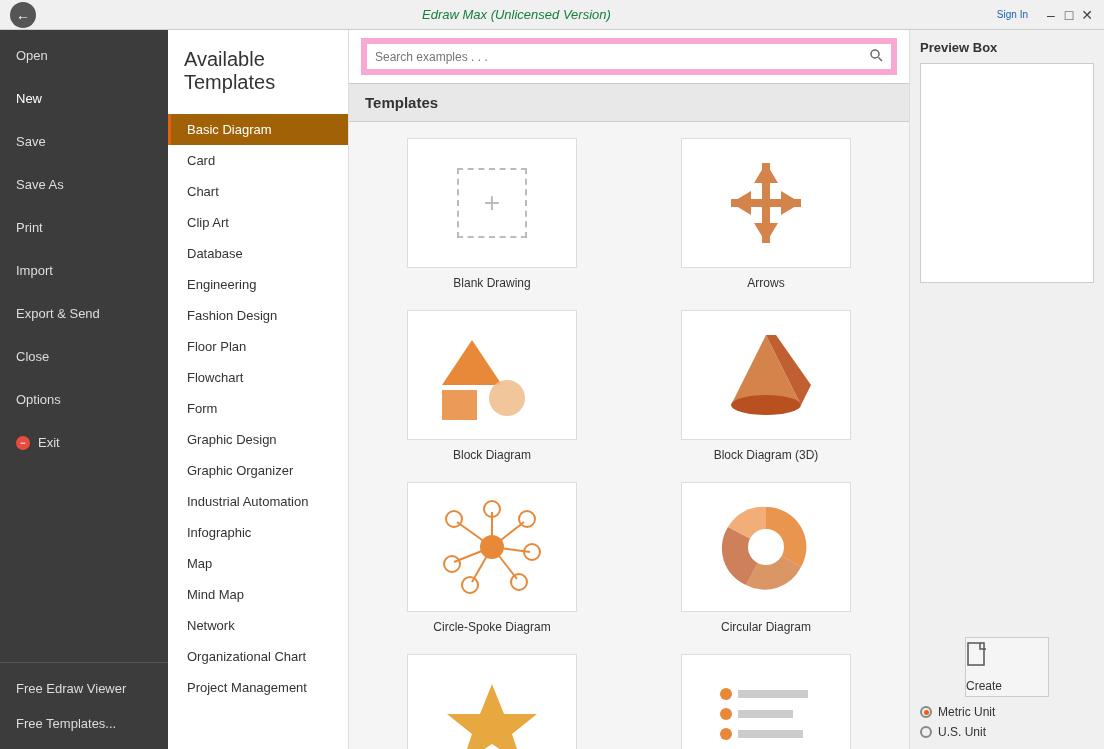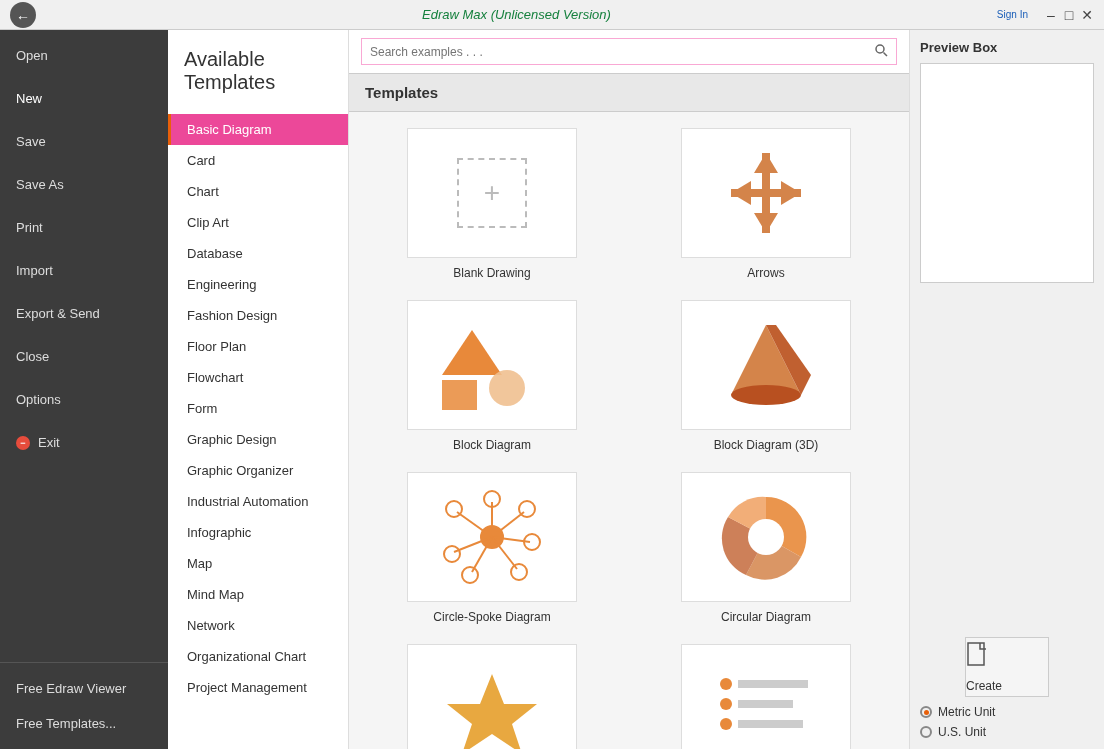--- a/index.html
+++ b/index.html
@@ -137,21 +137,21 @@
       flex: 1;
     }
     .category-item {
       padding: 8px 16px;
       cursor: pointer;
       font-size: 13px;
       color: #333;
       border-left: 3px solid transparent;
     }
     .category-item.selected {
-      background: #ec4899;
+      background: #a16207;
       color: #fff;
       border-left-color: #e8600a;
     }
 
     
     .main-content {
       flex: 1;
       display: flex;
       flex-direction: column;
       background: #f5f5f5;
@@ -386,21 +386,21 @@
       <div class="category-item">Mind Map</div>
       <div class="category-item">Network</div>
       <div class="category-item">Organizational Chart</div>
       <div class="category-item">Project Management</div>
     </div>
   </div>
 
   <div class="main-content">
 
     <div style="padding:8px 12px;background:#fff;border-bottom:1px solid #ccc;display:flex;align-items:center;gap:8px;">
-      <div style="flex:1;display:flex;align-items:center;border:1px solid #f9a8d4;background:#fff;">
+      <div style="flex:1;display:flex;align-items:center;border:6px solid #f9a8d4;background:#fff;">
         <input type="text" class="search-input" style="flex: 1 1 0%; border: none; outline: none; padding: 4px 8px; font-size: 12px; color: rgb(153, 153, 153);" placeholder="Search examples . . .">
         <button class="search-icon-btn">
           <svg width="14" height="14" viewBox="0 0 14 14" fill="none">
             <circle cx="6" cy="6" r="4" stroke="#666" stroke-width="1.5"></circle>
             <line x1="9.5" y1="9.5" x2="13" y2="13" stroke="#666" stroke-width="1.5"></line>
           </svg>
         </button>
       </div>
     </div>
 

